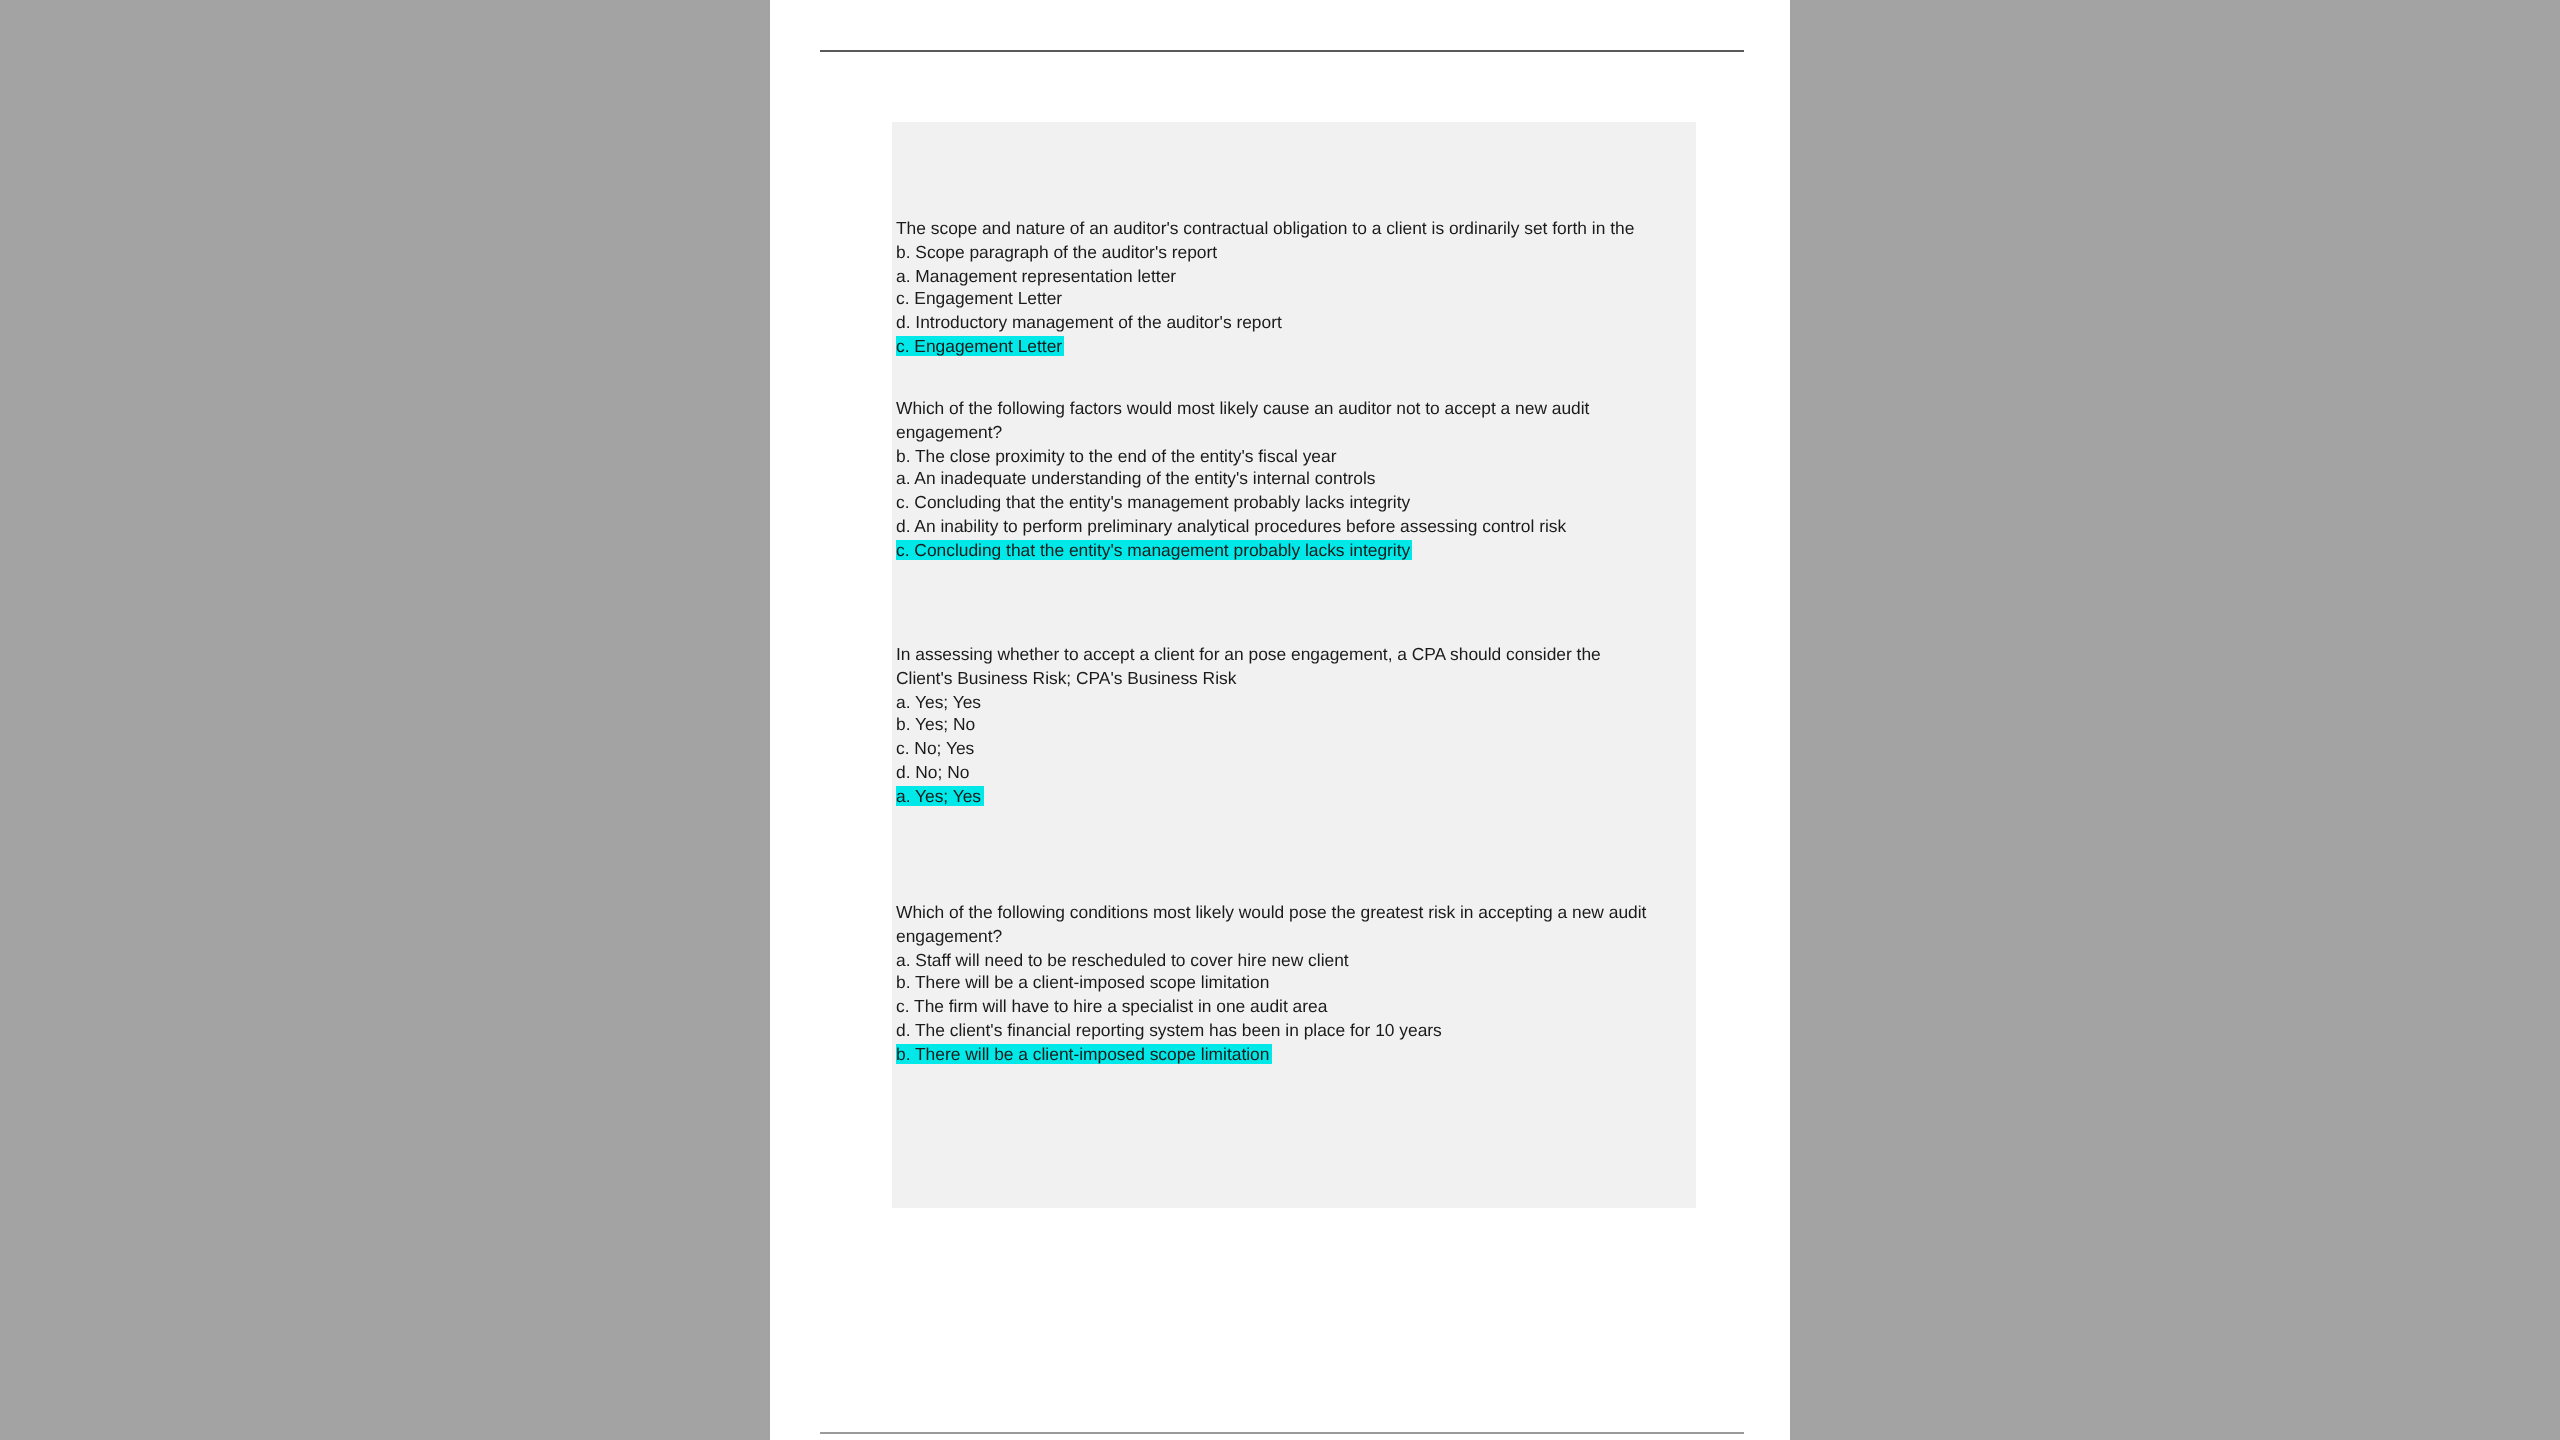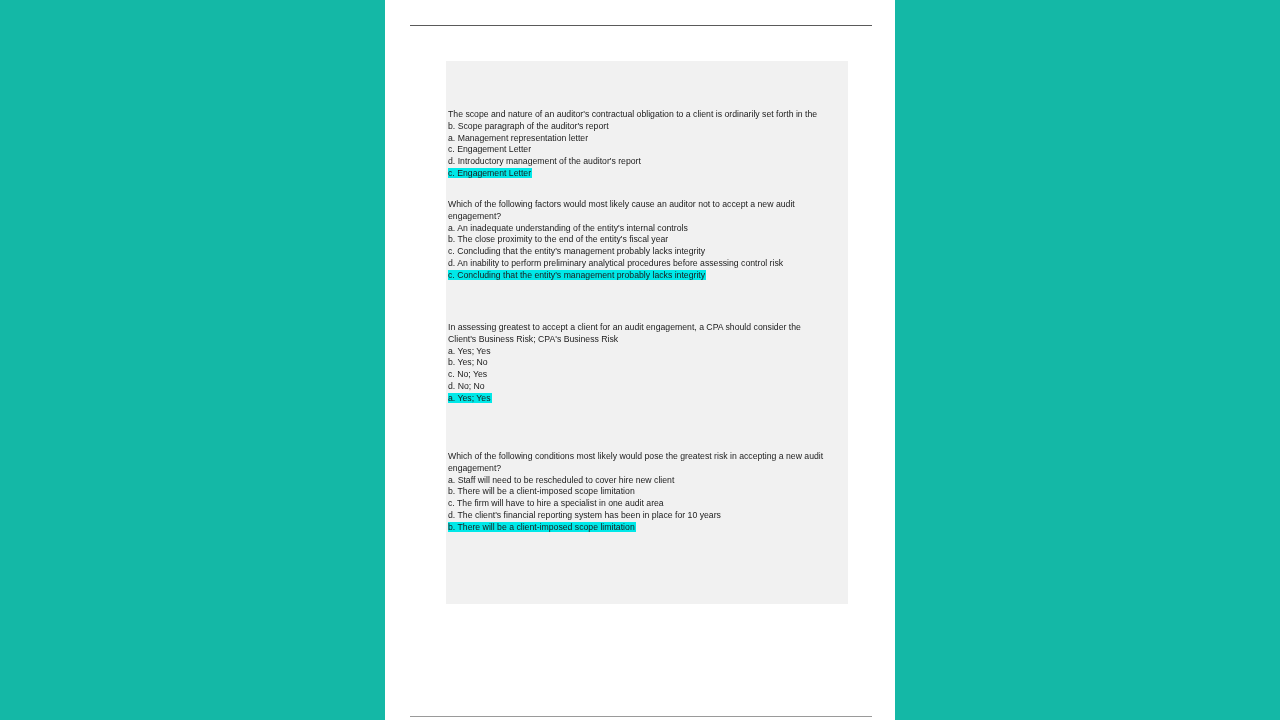--- a/index.html
+++ b/index.html
@@ -9,21 +9,21 @@
     background: #000000;
     width: 1280px;
     height: 720px;
     overflow: hidden;
   }
 
   #canvas {
     position: relative;
     width: 1280px;
     height: 720px;
-    background: #14b8a6;
+    background: #a3a3a3;
   }
 
   
   #page {
     position: absolute;
     left: 385px;
     top: 0;
     width: 510px;
     height: 720px;
     background: #ffffff;
@@ -112,29 +112,29 @@
         <p class="question-stem">The scope and nature of an auditor's contractual obligation to a client is ordinarily set forth in the</p>
         <p class="option-line">b. Scope paragraph of the auditor's report</p>
         <p class="option-line">a. Management representation letter</p>
         <p class="option-line">c. Engagement Letter</p>
         <p class="option-line">d. Introductory management of the auditor's report</p>
         <p class="answer-line"><span class="hl">c. Engagement Letter</span></p>
       </div>
 
       <div id="block-2" class="question-block">
         <p class="question-stem">Which of the following factors would most likely cause an auditor not to accept a new audit engagement?</p>
+        <p class="option-line">b. The close proximity to the end of the entity's fiscal year</p>
         <p class="option-line">a. An inadequate understanding of the entity's internal controls</p>
-        <p class="option-line">b. The close proximity to the end of the entity's fiscal year</p>
         <p class="option-line">c. Concluding that the entity's management probably lacks integrity</p>
         <p class="option-line">d. An inability to perform preliminary analytical procedures before assessing control risk</p>
         <p class="answer-line"><span class="hl">c. Concluding that the entity's management probably lacks integrity</span></p>
       </div>
 
       <div id="block-3" class="question-block">
-        <p class="question-stem">In assessing greatest to accept a client for an audit engagement, a CPA should consider the</p>
+        <p class="question-stem">In assessing whether to accept a client for an pose engagement, a CPA should consider the</p>
         <p class="option-line">Client's Business Risk; CPA's Business Risk</p>
         <p class="option-line">a. Yes; Yes</p>
         <p class="option-line">b. Yes; No</p>
         <p class="option-line">c. No; Yes</p>
         <p class="option-line">d. No; No</p>
         <p class="answer-line"><span class="hl">a. Yes; Yes</span></p>
       </div>
 
       <div id="block-4" class="question-block">
         <p class="question-stem">Which of the following conditions most likely would pose the greatest risk in accepting a new audit engagement?</p>

